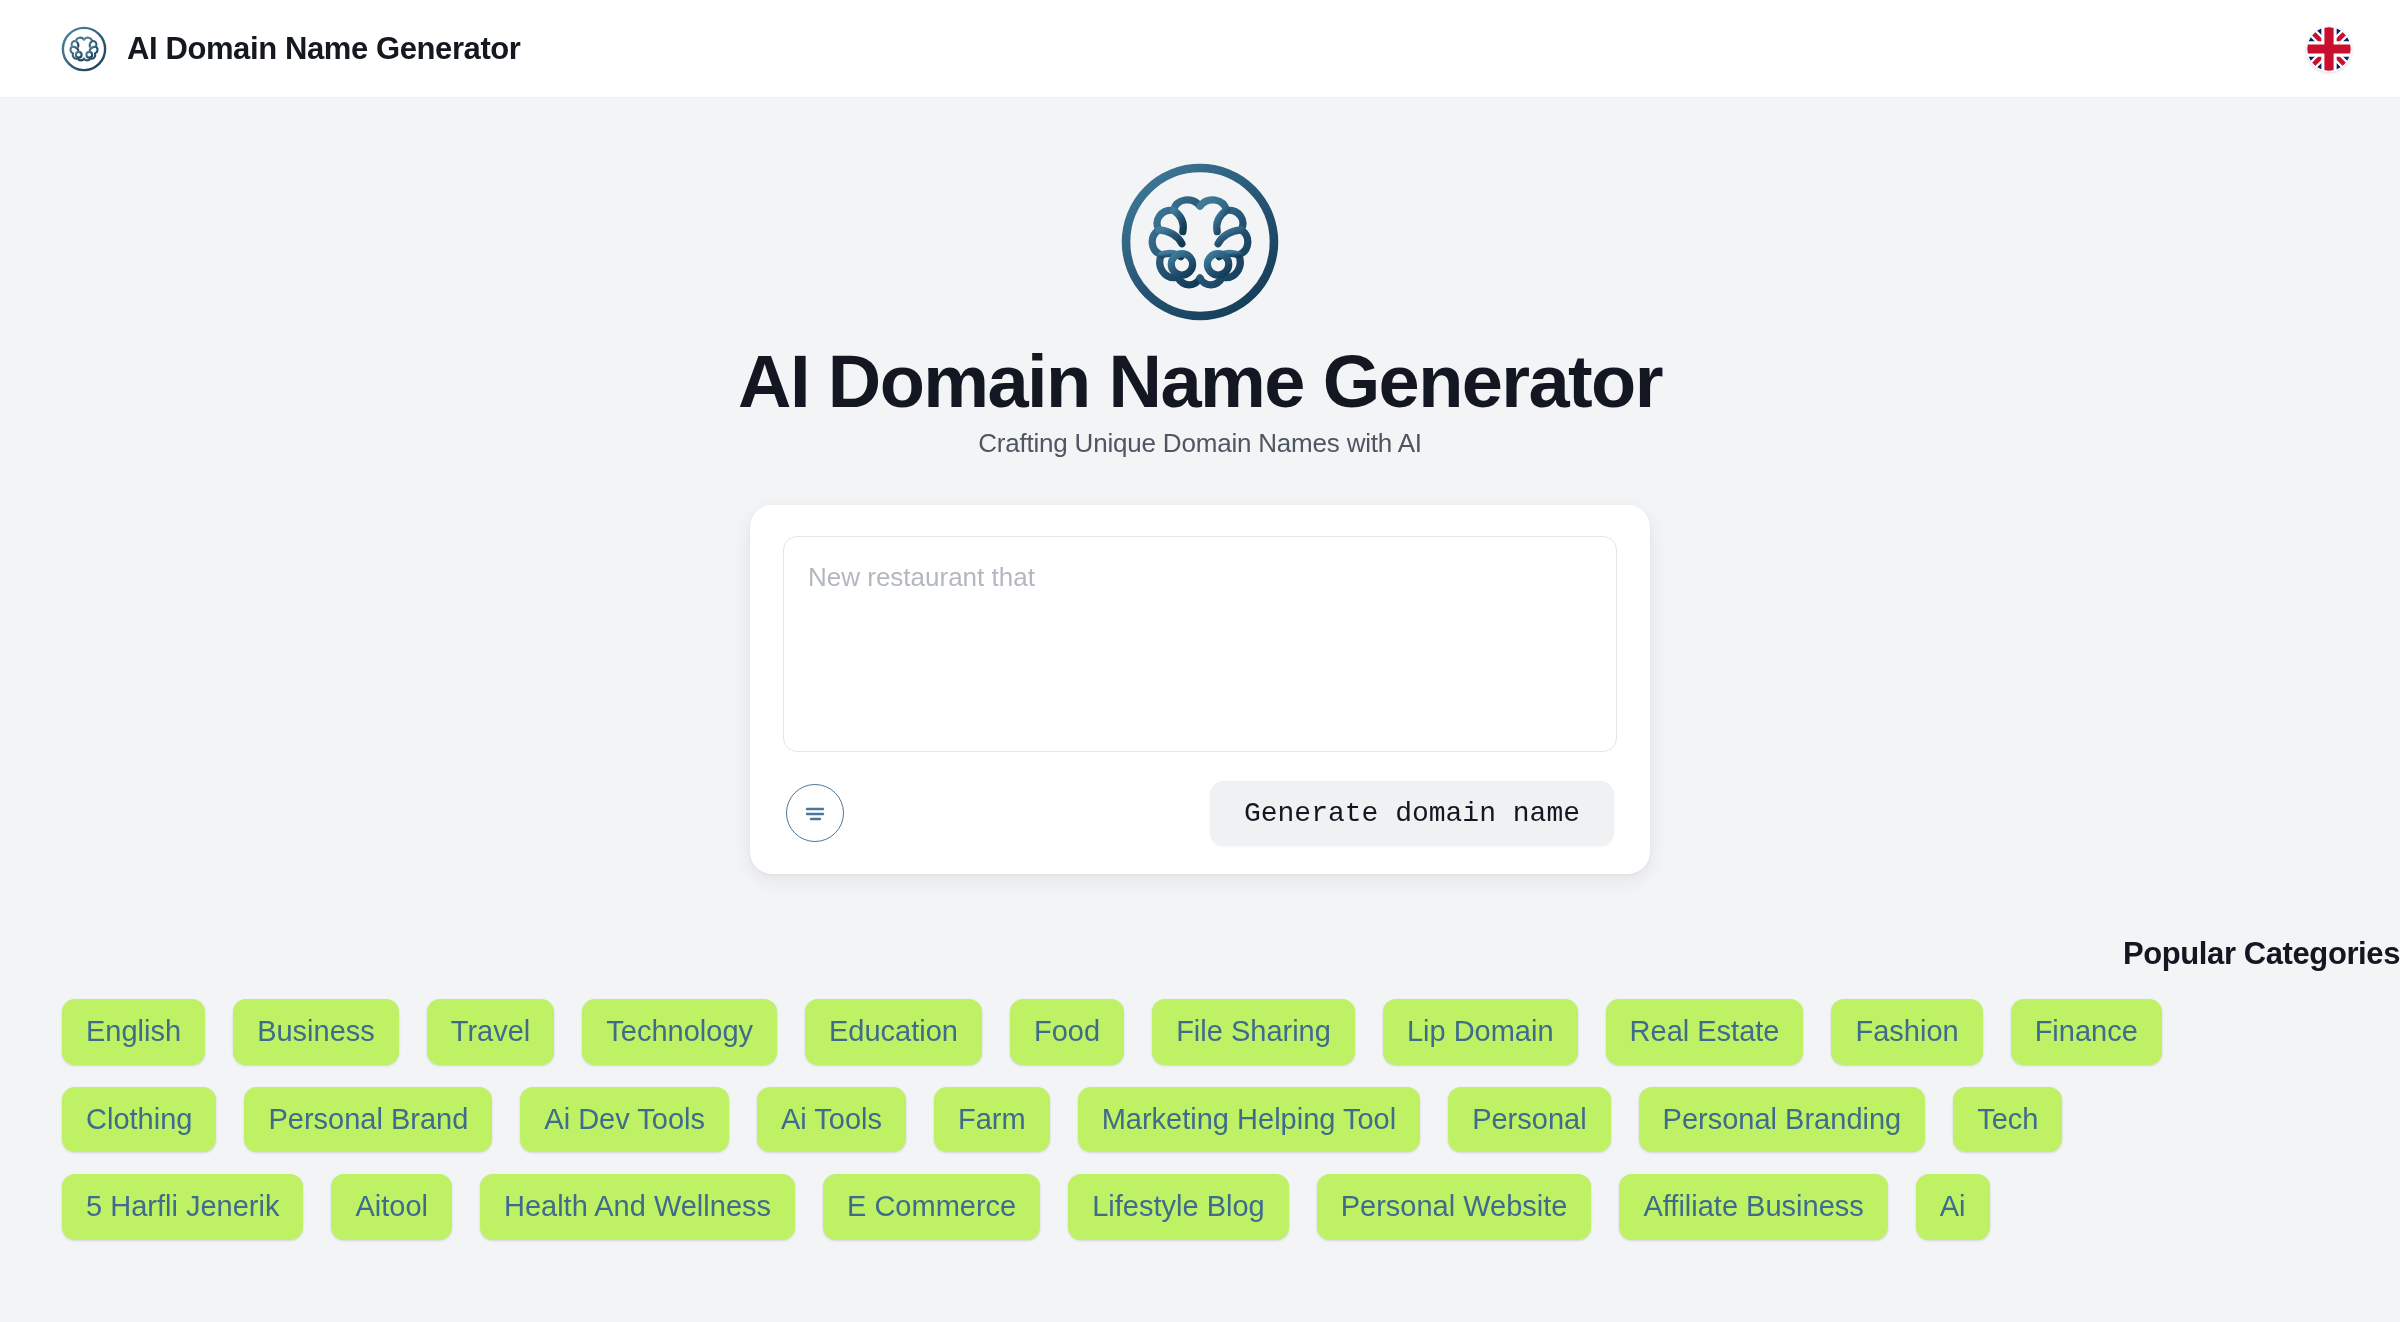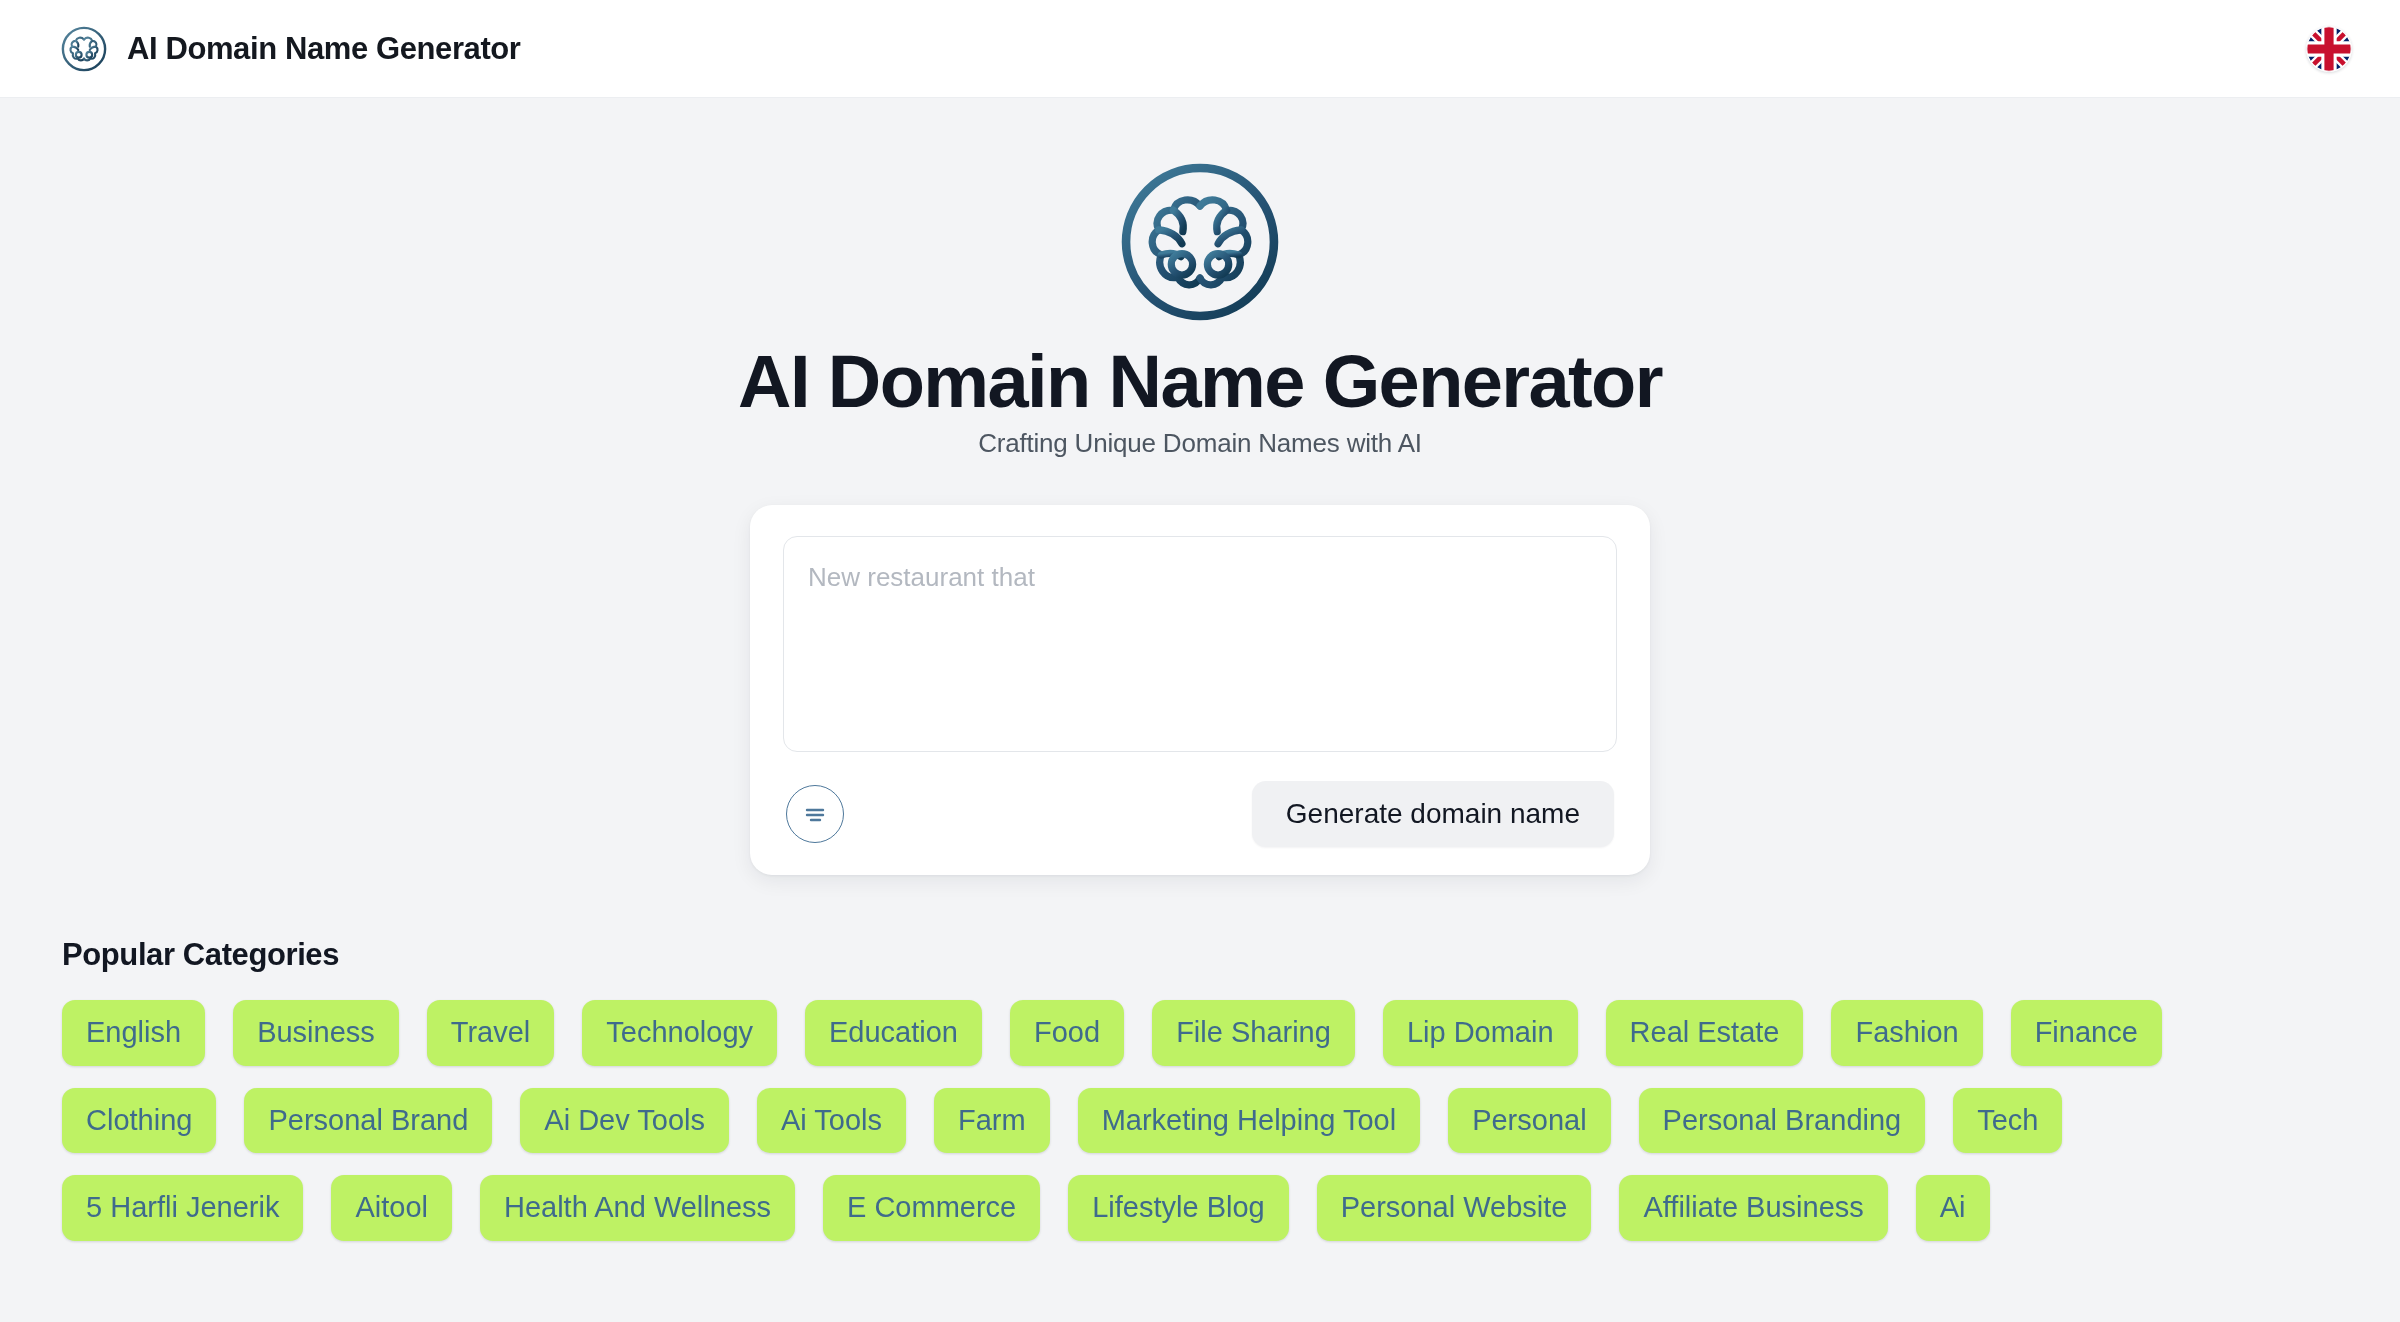--- a/index.html
+++ b/index.html
@@ -141,39 +141,40 @@
     cursor: pointer;
     padding: 0;
   }
   .options-button svg { display: block; }
 
   .generate-button {
     border: none;
     background: #f0f1f3;
     border-radius: 14px;
     padding: 17px 34px;
-    font-family: Liberation Sans, sans-serif;
+    font-family: Liberation Mono, monospace;
     font-size: 28px;
     font-weight: 400;
     color: #121722;
     cursor: pointer;
     white-space: nowrap;
     box-shadow: 0 1px 2px rgba(16,24,40,0.05);
   }
 
   
   .categories {
     margin-top: 62px;
     padding: 0 0 0 62px;
   }
   .categories-heading {
     font-size: 31px;
     font-weight: 700;
     color: #121722;
     letter-spacing: -0.4px;
+    text-align: right;
   }
   .chip-rows { margin-top: 27px; }
   .chip-row {
     display: flex;
     align-items: flex-start;
     gap: 28px;
     margin-bottom: 22px;
     flex-wrap: nowrap;
   }
   .chip {

